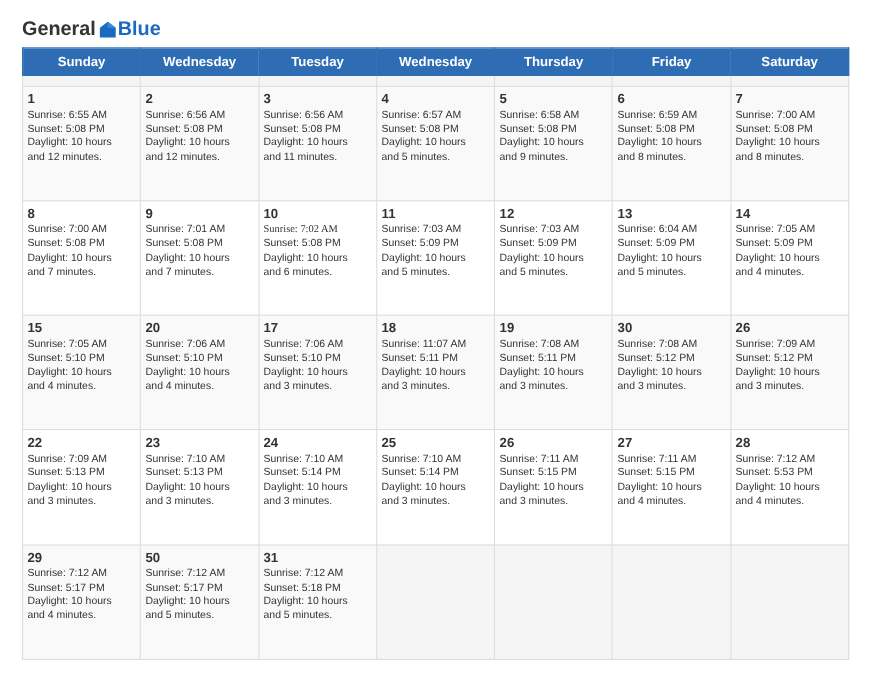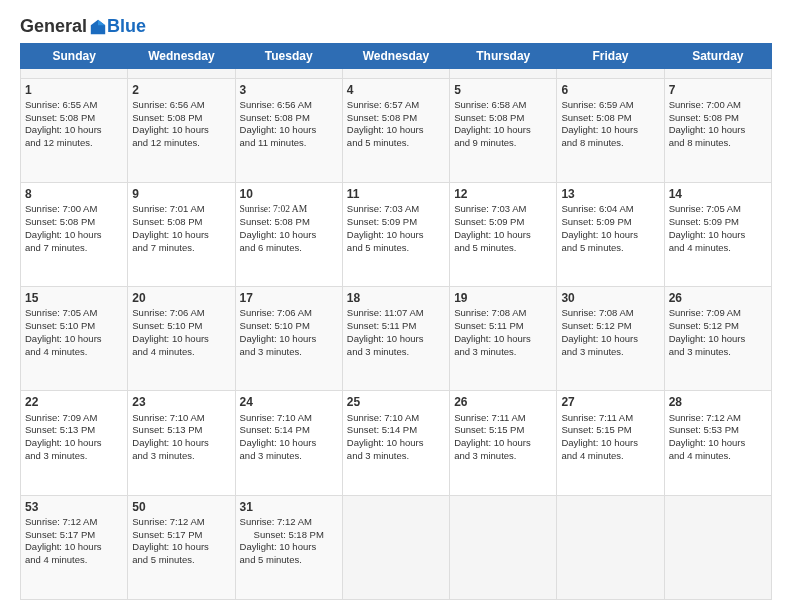--- a/index.html
+++ b/index.html
@@ -342,37 +342,37 @@
             <td>
               <span class="day-num">28</span>
               <span style="display: block;">Sunrise: 7:12 AM</span>
               <span style="display: block;">Sunset: 5:53 PM</span>
               <span style="display: block;">Daylight: 10 hours</span>
               <span style="display: block;">and 4 minutes.</span>
             </td>
           </tr>
           <tr>
             <td>
-              <span class="day-num">53</span>
+              <span class="day-num">29</span>
               <span style="display: block;">Sunrise: 7:12 AM</span>
               <span style="display: block;">Sunset: 5:17 PM</span>
               <span style="display: block;">Daylight: 10 hours</span>
               <span style="display: block;">and 4 minutes.</span>
             </td>
             <td>
               <span class="day-num">50</span>
               <span style="display: block;">Sunrise: 7:12 AM</span>
               <span style="display: block;">Sunset: 5:17 PM</span>
               <span style="display: block;">Daylight: 10 hours</span>
               <span style="display: block;">and 5 minutes.</span>
             </td>
             <td>
               <span class="day-num">31</span>
               <span style="display: block;">Sunrise: 7:12 AM</span>
-              <span style="display: block; text-align: center;">Sunset: 5:18 PM</span>
+              <span style="display: block;">Sunset: 5:18 PM</span>
               <span style="display: block;">Daylight: 10 hours</span>
               <span style="display: block;">and 5 minutes.</span>
             </td>
             <td class="empty"></td>
             <td class="empty"></td>
             <td class="empty"></td>
             <td class="empty"></td>
           </tr>
         </tbody>
     </table>

